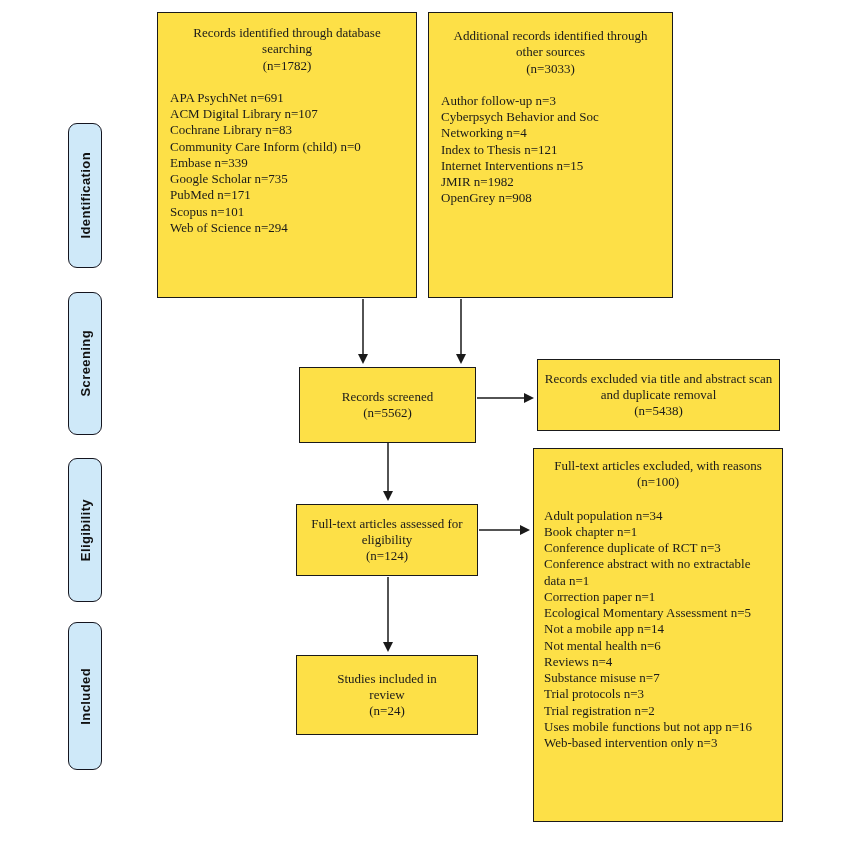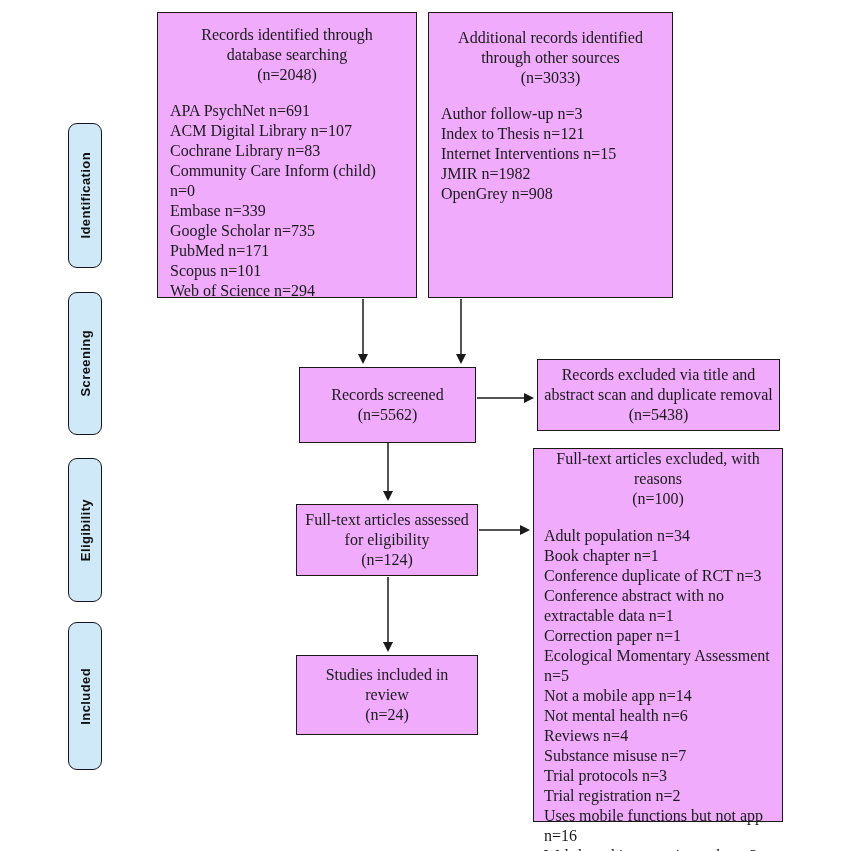--- a/index.html
+++ b/index.html
@@ -51,23 +51,23 @@
     white-space: nowrap;
   }
   .stage-identification { top: 123px; height: 145px; }
   .stage-screening      { top: 292px; height: 143px; }
   .stage-eligibility    { top: 458px; height: 144px; }
   .stage-included       { top: 622px; height: 148px; }
 
   
   .box {
     position: absolute;
-    background: #f0abfc;
+    background: #fde047;
     border: 1.5px solid var(--box-border);
-    font-size: 16px;
+    font-size: 13px;
     line-height: 1.25;
   }
   .box-title, .box-count { text-align: center; }
   .box-list { text-align: left; padding: 0 12px; margin-top: 16px; }
   .list-line { text-align: left; }
 
   .box-db        { left: 157px; top: 12px;  width: 260px; height: 286px; padding-top: 12px; }
   .box-other     { left: 428px; top: 12px;  width: 245px; height: 286px; padding-top: 15px; }
   .box-db .box-title, .box-other .box-title { padding: 0 18px; }
 
@@ -78,21 +78,21 @@
     align-items: center;
   }
   .box-screened  { left: 299px; top: 367px; width: 177px; height: 76px; }
   .box-excluded1 { left: 537px; top: 359px; width: 243px; height: 72px; }
   .box-excluded1 .box-title { padding: 0 3px; }
   .box-fulltext  { left: 296px; top: 504px; width: 182px; height: 72px; }
   .box-fulltext .box-title { max-width: 172px; }
   .box-included  { left: 296px; top: 655px; width: 182px; height: 80px; }
   .box-included .box-title { max-width: 132px; }
 
-  .box-excluded2 { left: 533px; top: 448px; width: 250px; height: 374px; }
+  .box-excluded2 { left: 533px; top: 448px; width: 250px; height: 374px; padding-top: 9px; }
   .box-excluded2 .box-title { max-width: 212px; margin: 0 auto; }
   .box-excluded2 .box-list { margin-top: 17px; padding: 0 10px; }
 </style>
 </head>
 <body>
 
 <div class="canvas">
 
   <svg class="arrows" viewBox="0 0 852 851" xmlns="http://www.w3.org/2000/svg">
     <defs>
@@ -118,39 +118,40 @@
   </div>
   <div class="stage stage-eligibility">
     <span class="stage-text">Eligibility</span>
   </div>
   <div class="stage stage-included">
     <span class="stage-text">Included</span>
   </div>
 
   <div class="box box-db">
     <div class="box-title">Records identified through database searching</div>
-    <div class="box-count">(n=2048)</div>
+    <div class="box-count">(n=1782)</div>
     <div class="box-list">
         <div class="list-line">APA PsychNet n=691</div>
         <div class="list-line">ACM Digital Library n=107</div>
         <div class="list-line">Cochrane Library n=83</div>
         <div class="list-line">Community Care Inform (child) n=0</div>
         <div class="list-line">Embase n=339</div>
         <div class="list-line">Google Scholar n=735</div>
         <div class="list-line">PubMed n=171</div>
         <div class="list-line">Scopus n=101</div>
         <div class="list-line">Web of Science n=294</div>
       </div>
   </div>
 
   <div class="box box-other">
     <div class="box-title">Additional records identified through other sources</div>
     <div class="box-count">(n=3033)</div>
     <div class="box-list">
         <div class="list-line">Author follow-up n=3</div>
+        <div class="list-line">Cyberpsych Behavior and Soc Networking n=4</div>
         <div class="list-line">Index to Thesis n=121</div>
         <div class="list-line">Internet Interventions n=15</div>
         <div class="list-line">JMIR n=1982</div>
         <div class="list-line">OpenGrey n=908</div>
       </div>
   </div>
 
   <div class="box box-screened box-centered">
     <div class="box-title">Records screened</div>
     <div class="box-count">(n=5562)</div>

